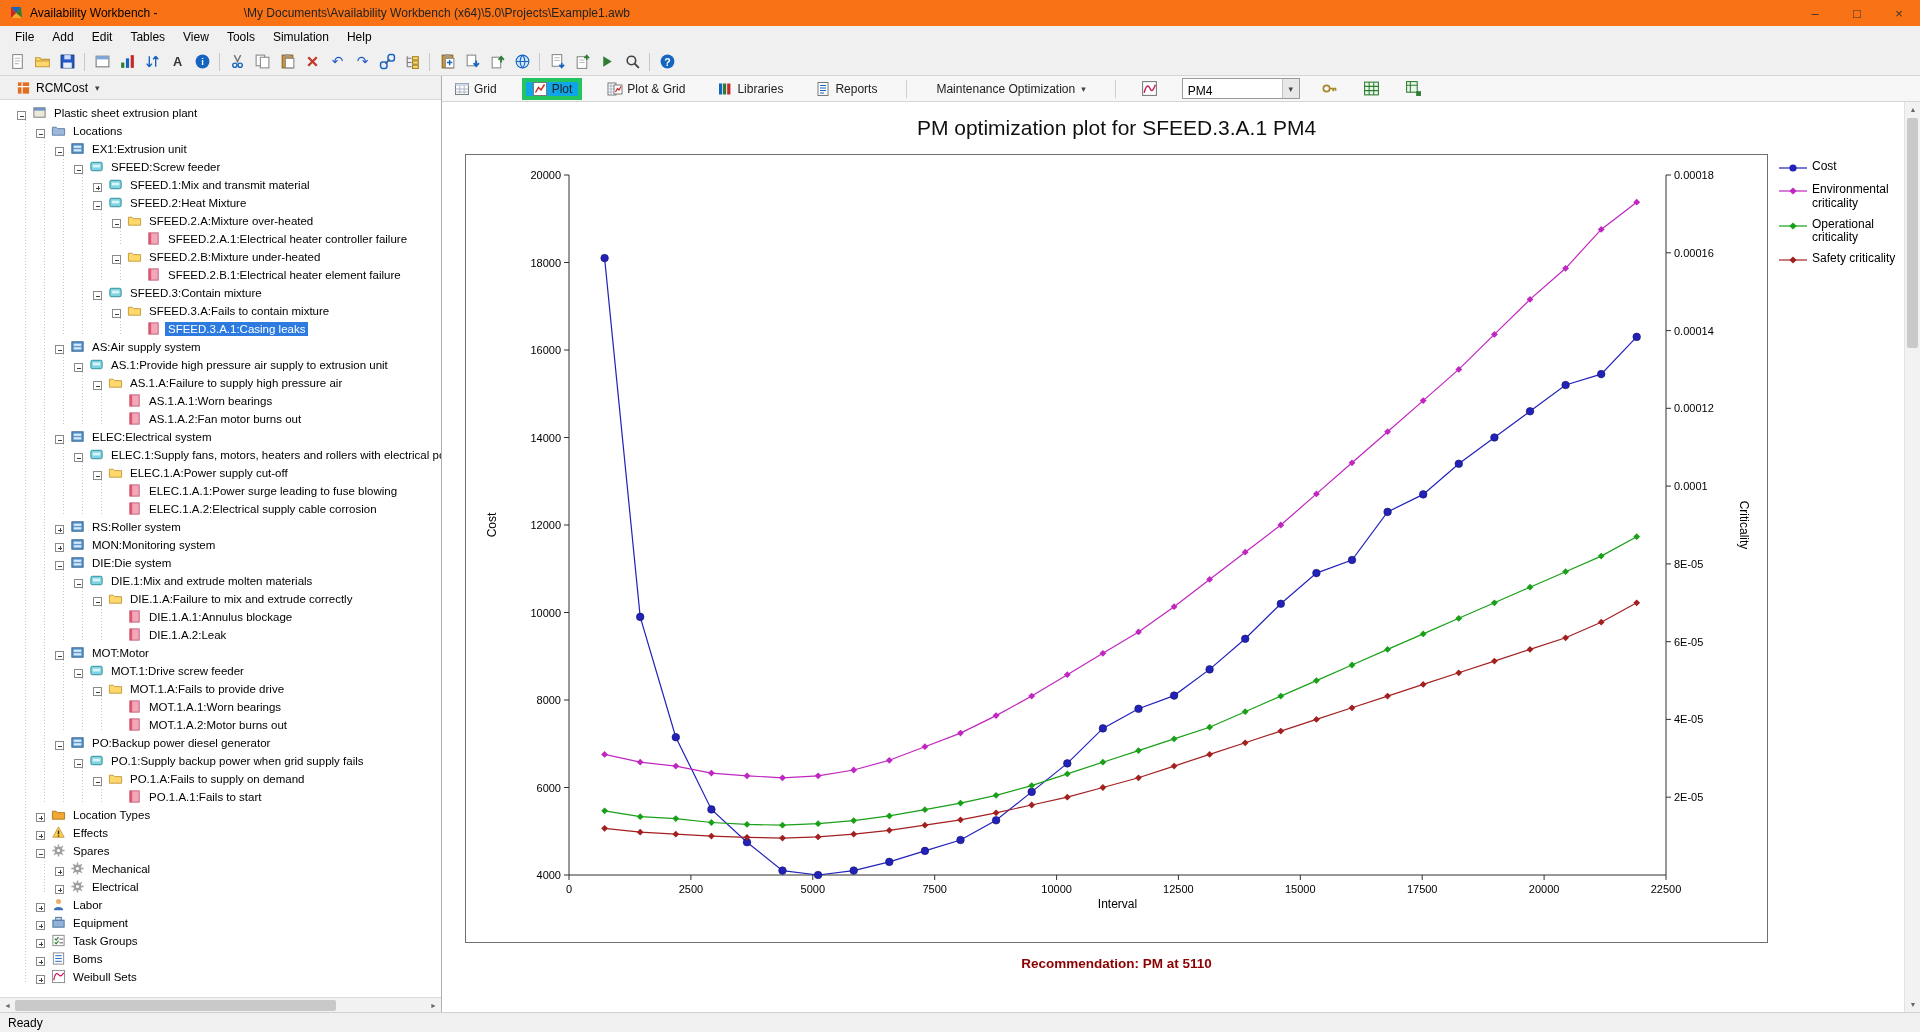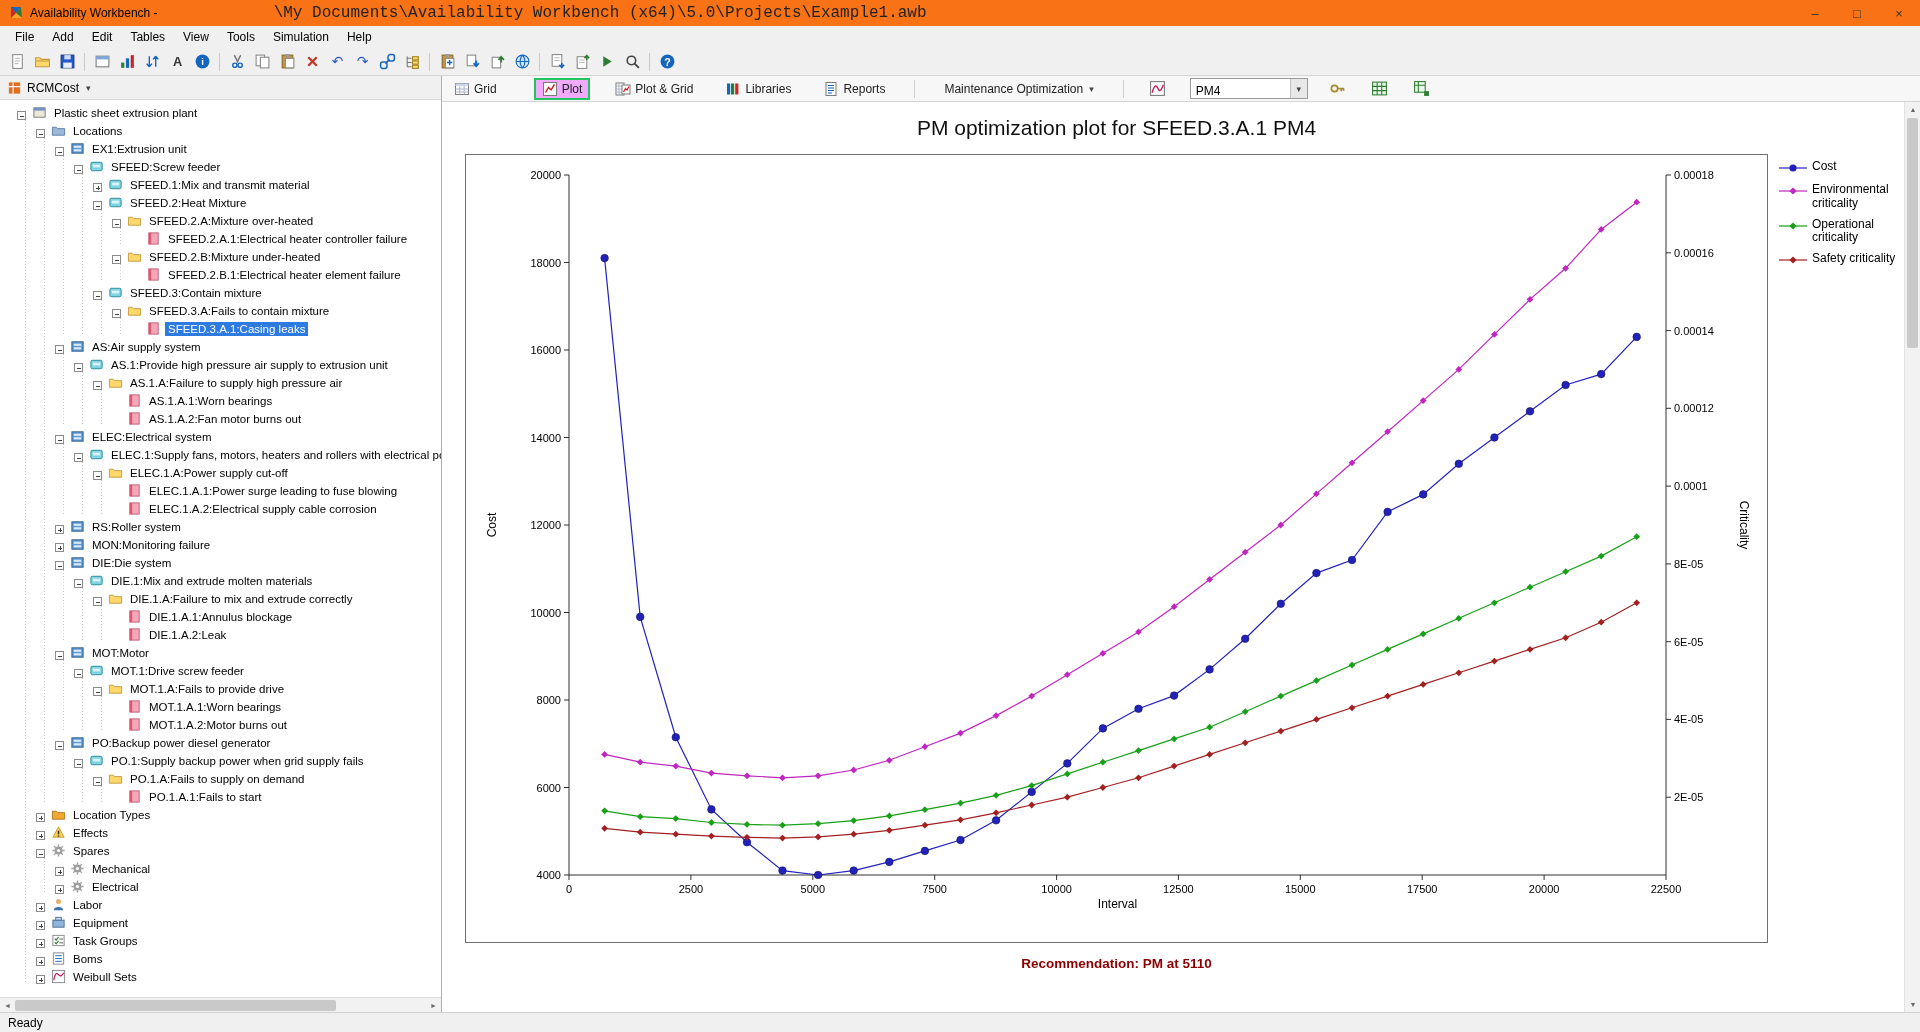--- a/index.html
+++ b/index.html
@@ -3,35 +3,35 @@
 <meta charset="utf-8">
 <style>
   *{box-sizing:border-box;margin:0;padding:0;}
   html,body{width:1920px;height:1032px;}
   body{font-family:"Liberation Sans","DejaVu Sans",sans-serif;font-size:12px;color:#000;background:#fff;}
   .window{position:relative;width:1920px;height:1032px;background:#f0f0f0;overflow:hidden;}
 
   .titlebar{height:26px;display:flex;align-items:center;padding-left:8px;gap:6px;background:#f97316;}
   .titlebar .app-icon{width:16px;height:16px;display:inline-flex;}
   .title-text{font-size:12px;color:#000;white-space:nowrap;}
-  .title-path{font-size:16px;color:#222;margin-left:110px;white-space:nowrap;font-family:Liberation Mono, monospace;}
+  .title-path{font-size:12px;color:#222;margin-left:80px;white-space:nowrap;}
   .win-controls{margin-left:auto;display:flex;height:26px;}
   .win-btn{width:42px;height:26px;display:flex;align-items:center;justify-content:center;font-size:13px;color:#333;}
 
   .menubar{height:22px;display:flex;align-items:center;padding-left:6px;background:#f0f0f0;}
   .menu-item{padding:3px 9px;font-size:12px;text-align:right;}
 
   .toolbar{height:28px;display:flex;align-items:center;padding:0 5px;background:#f0f0f0;border-bottom:1px solid #d5d5d5;gap:1px;}
   .tb-btn{width:24px;height:24px;display:inline-flex;align-items:center;justify-content:center;border-radius:2px;}
   .tb-btn svg{width:17px;height:17px;}
   .tb-sep{width:1px;height:18px;background:#c8c8c8;margin:0 4px;flex:none;}
 
   .main{display:flex;height:936px;}
   .left-panel{width:442px;background:#fff;border-right:1px solid #b0b0b0;display:flex;flex-direction:column;flex:none;}
-  .panel-header{height:24px;display:flex;align-items:center;gap:5px;padding:0 7px;background:#f0f0f0;border-bottom:1px solid #d8d8d8;font-size:12px;flex:none;}
+  .panel-header{height:24px;display:flex;align-items:center;gap:5px;padding:0 16px;background:#f0f0f0;border-bottom:1px solid #d8d8d8;font-size:12px;flex:none;}
   .panel-header .hdr-icon{width:15px;height:15px;display:inline-flex;}
   .caret{font-size:9px;color:#444;margin-left:2px;}
 
   .tree{flex:1;overflow:hidden;padding-top:2px;background:#fff;}
   .tree-row{height:18px;display:flex;align-items:flex-end;padding-left:17px;white-space:nowrap;}
   .guide{width:19px;height:18px;flex:none;background-image:repeating-linear-gradient(to bottom,#c9c9c9 0 1px,transparent 1px 3px);background-size:1px 18px;background-repeat:no-repeat;background-position:8px 0;}
   .spacer{width:13px;flex:none;}
   .expander{width:9px;height:9px;border:1px solid #8a8a8a;background:#fff;flex:none;position:relative;margin-right:4px;}
   .expander::before{content:"";position:absolute;left:1.5px;right:1.5px;top:3.5px;height:1px;background:#404040;}
   .expander.plus::after{content:"";position:absolute;top:1.5px;bottom:1.5px;left:3.5px;width:1px;background:#404040;}
@@ -41,21 +41,21 @@
   .tree-row.selected .tree-label{background:#2d7be0;color:#fff;}
 
   .hscroll{height:15px;background:#f2f2f2;border-top:1px solid #dcdcdc;display:flex;align-items:center;flex:none;}
   .hs-btn{width:15px;height:15px;display:flex;align-items:center;justify-content:center;font-size:7px;color:#666;}
   .hs-track{flex:1;height:15px;position:relative;}
   .hs-thumb{position:absolute;left:0;top:2px;height:11px;width:78%;background:#c9c9c9;border-radius:2px;}
 
   .right-panel{flex:1;position:relative;background:#fff;display:flex;flex-direction:column;overflow:hidden;}
   .right-toolbar{height:26px;display:flex;align-items:center;gap:18px;padding:0 5px;background:#f7f7f7;border-bottom:1px solid #d5d5d5;font-size:12px;flex:none;}
   .rt-btn{display:inline-flex;align-items:center;gap:4px;height:22px;padding:0 6px;border:1px solid transparent;color:#222;}
-  .rt-btn.active{background:#f0abfc;border:2px solid #22c55e;margin-left:12px;}
+  .rt-btn.active{background:#0ea5e9;border:4px solid #22c55e;}
   .rt-btn .ic{display:inline-flex;width:16px;height:16px;}
   .rt-sep{width:1px;height:18px;background:#cfcfcf;margin:0 4px;flex:none;}
   .rt-combo{display:inline-flex;align-items:flex-end;height:21px;border:1px solid #9a9a9a;background:#fff;width:118px;margin-left:2px;}
   .rt-combo .combo-value{flex:1;padding:0 5px;}
   .combo-caret{width:17px;height:100%;display:inline-flex;align-items:center;justify-content:center;background:#e8e8e8;border-left:1px solid #c0c0c0;font-size:9px;color:#444;}
 
   .chart-wrap{position:relative;flex:1;margin-right:16px;background:#fff;}
   .chart-title{position:absolute;top:14px;left:23px;width:1303px;text-align:center;font-size:21px;color:#101010;}
   .chart-box{position:absolute;left:23px;top:52px;width:1303px;height:789px;border:1px solid #6f6f6f;background:#fff;}
   .chart-box svg{display:block;}
@@ -615,21 +615,21 @@
             <span class="guide"></span>
             <span class="guide"></span>
             <span class="expander plus"></span>
             <span class="tree-icon">
               <svg viewBox="0 0 16 16" width="16" height="16" aria-hidden="true">
                 <rect x="2" y="3" width="12" height="10" fill="#5b9bd5" stroke="#2f5b88"></rect>
                 <rect x="4" y="5" width="8" height="2.3" fill="#dce9f7"></rect>
                 <rect x="4" y="8.8" width="8" height="2.3" fill="#dce9f7"></rect>
               </svg>
             </span>
-            <span class="tree-label">MON:Monitoring failure</span>
+            <span class="tree-label">MON:Monitoring system</span>
           </div>
           <div class="tree-row">
             <span class="guide"></span>
             <span class="guide"></span>
             <span class="expander"></span>
             <span class="tree-icon">
               <svg viewBox="0 0 16 16" width="16" height="16" aria-hidden="true">
                 <rect x="2" y="3" width="12" height="10" fill="#5b9bd5" stroke="#2f5b88"></rect>
                 <rect x="4" y="5" width="8" height="2.3" fill="#dce9f7"></rect>
                 <rect x="4" y="8.8" width="8" height="2.3" fill="#dce9f7"></rect>

